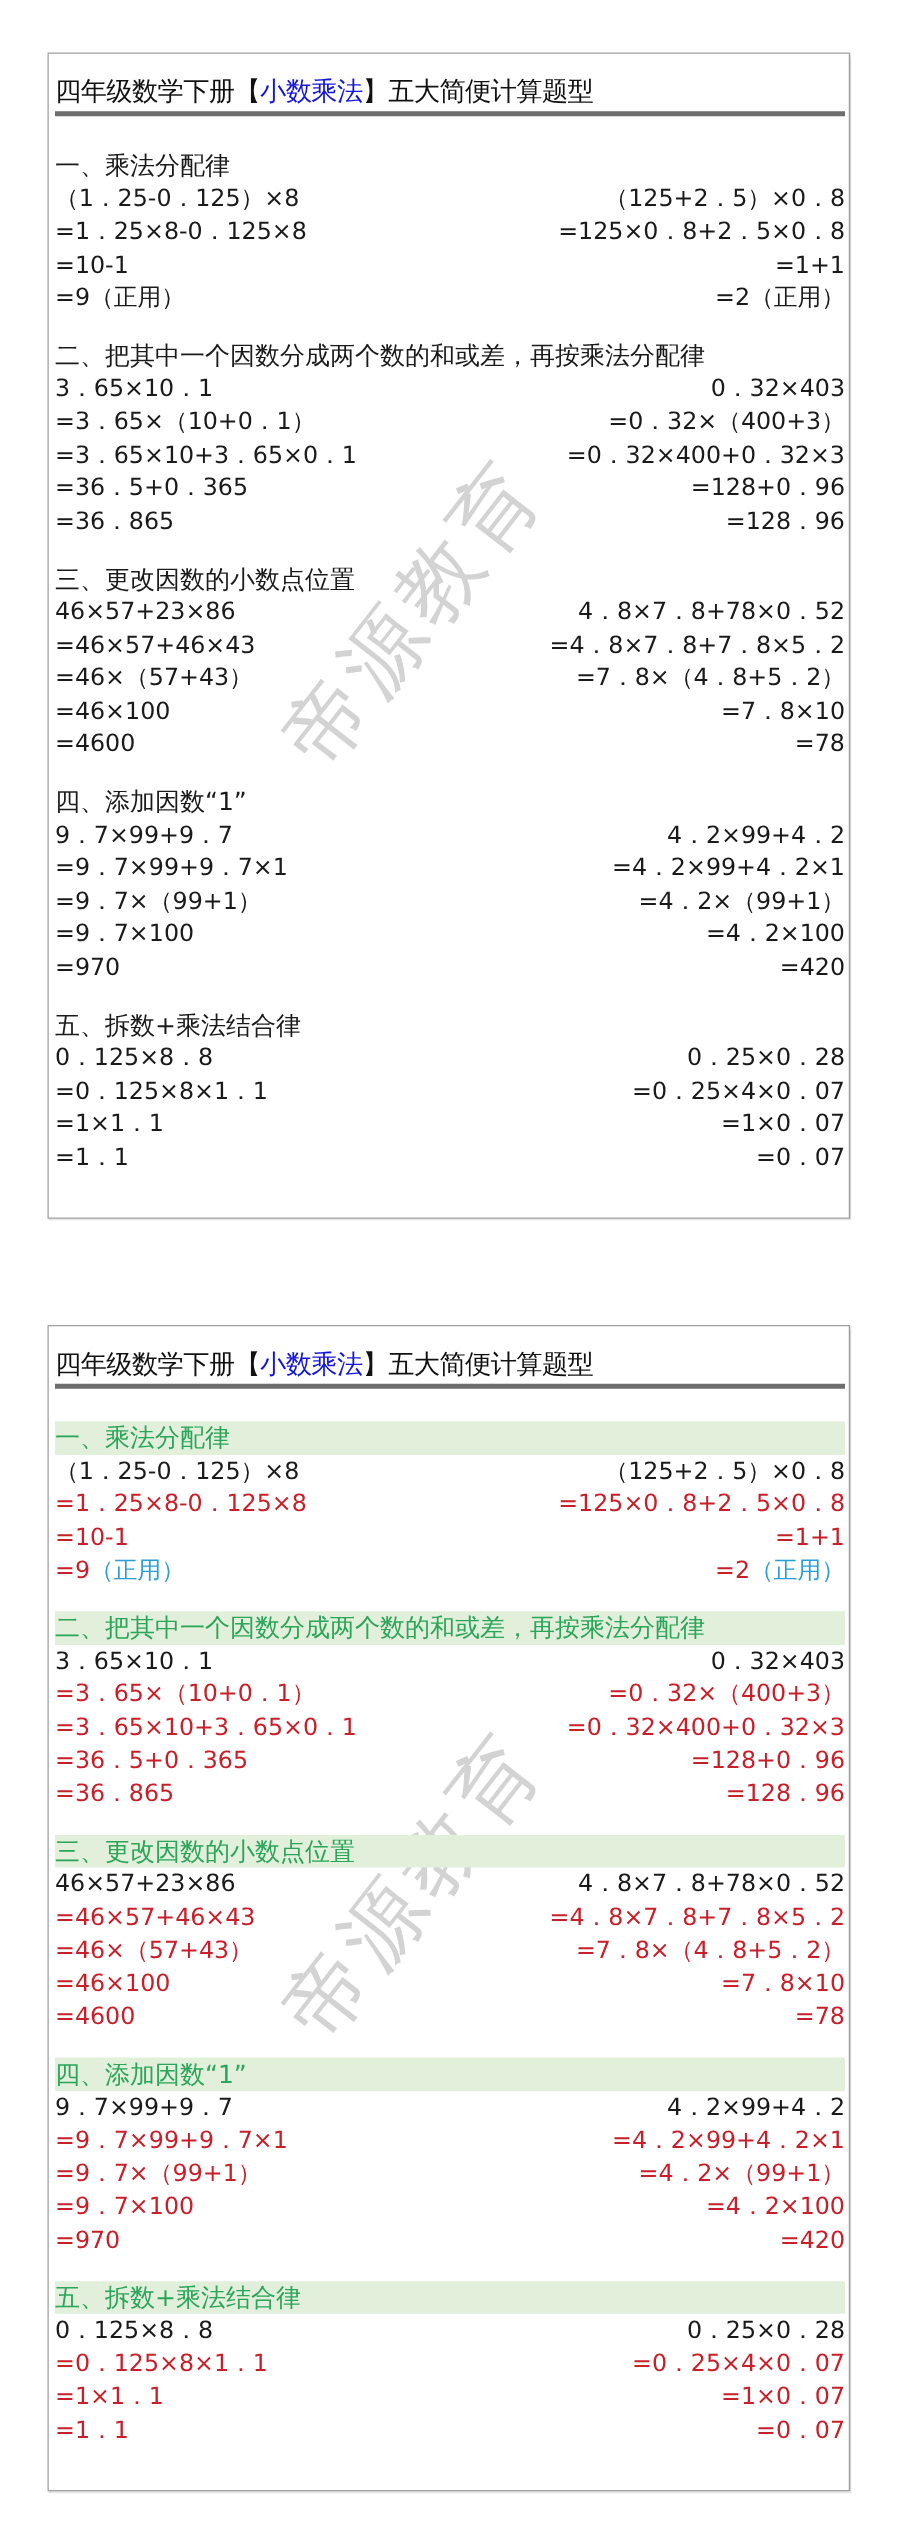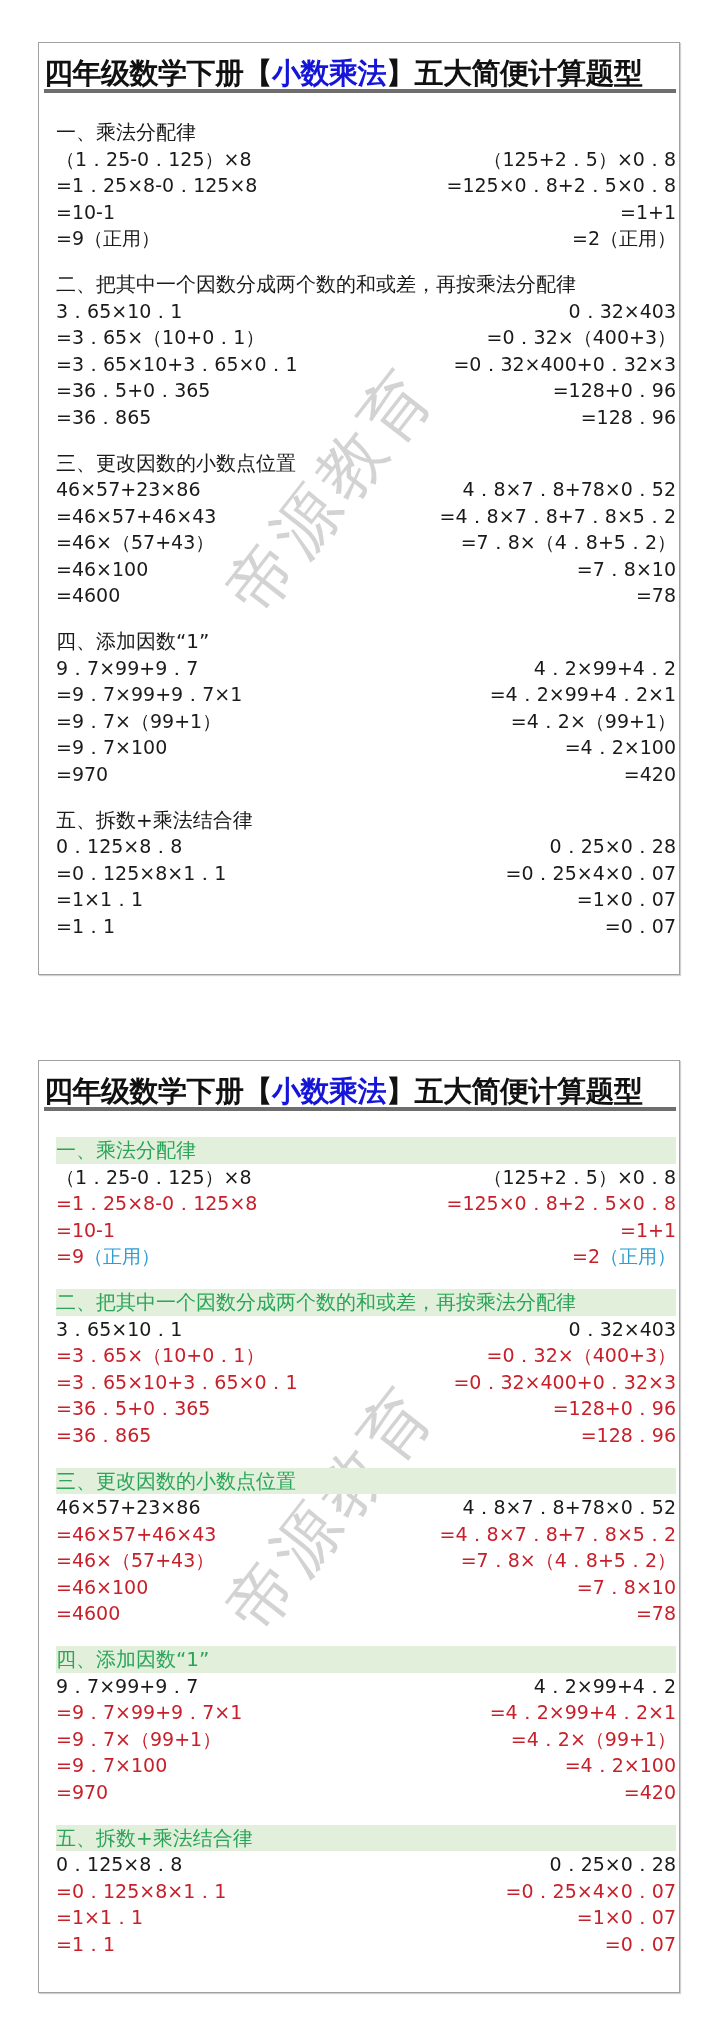--- a/index.html
+++ b/index.html
@@ -9,25 +9,25 @@
   }
   .card {
     position:absolute; left:38px; width:642px; height:933px;
     border:1px solid #a0a0a0; box-shadow:1px 1px 1px rgba(0,0,0,0.18);
     background:#fff; box-sizing:border-box; overflow:hidden;
   }
   .card-inner { position:absolute; left:5px; right:3px; top:0; }
   .title {
     position:absolute; left:0; right:0; top:14px; height:32px;
     border-bottom:4px solid #6e6e6e;
-    font-weight:bold; font-size:29px; line-height:32px; color:#111;
+    font-weight:normal; font-size:21px; line-height:32px; color:#111;
     white-space:nowrap; letter-spacing:-0.5px;
   }
   .title .hl { color:#1515d8; }
-  .sections { position:absolute; left:0; right:0; top:76px;margin-left:12px; }
+  .sections { position:absolute; left:0; right:0; top:76px; }
   .section { margin-bottom:19.5px; position:relative; }
   .sec-head {
     height:26.5px; line-height:26.5px; font-size:20px; color:#1a1a1a; white-space:nowrap;
   }
   .colored .sec-head { background:#e2efda; color:#2aa55a; }
   .row { display:flex; height:26.5px; line-height:26.5px; font-size:19px; white-space:nowrap;justify-content:space-between; }
   .cell { width:319px; color:#1a1a1a; }
   .cell.right { width:auto; }
   .colored .cell.ans { color:#c8202a; }
   .colored .note { color:#2b9fd4; }

